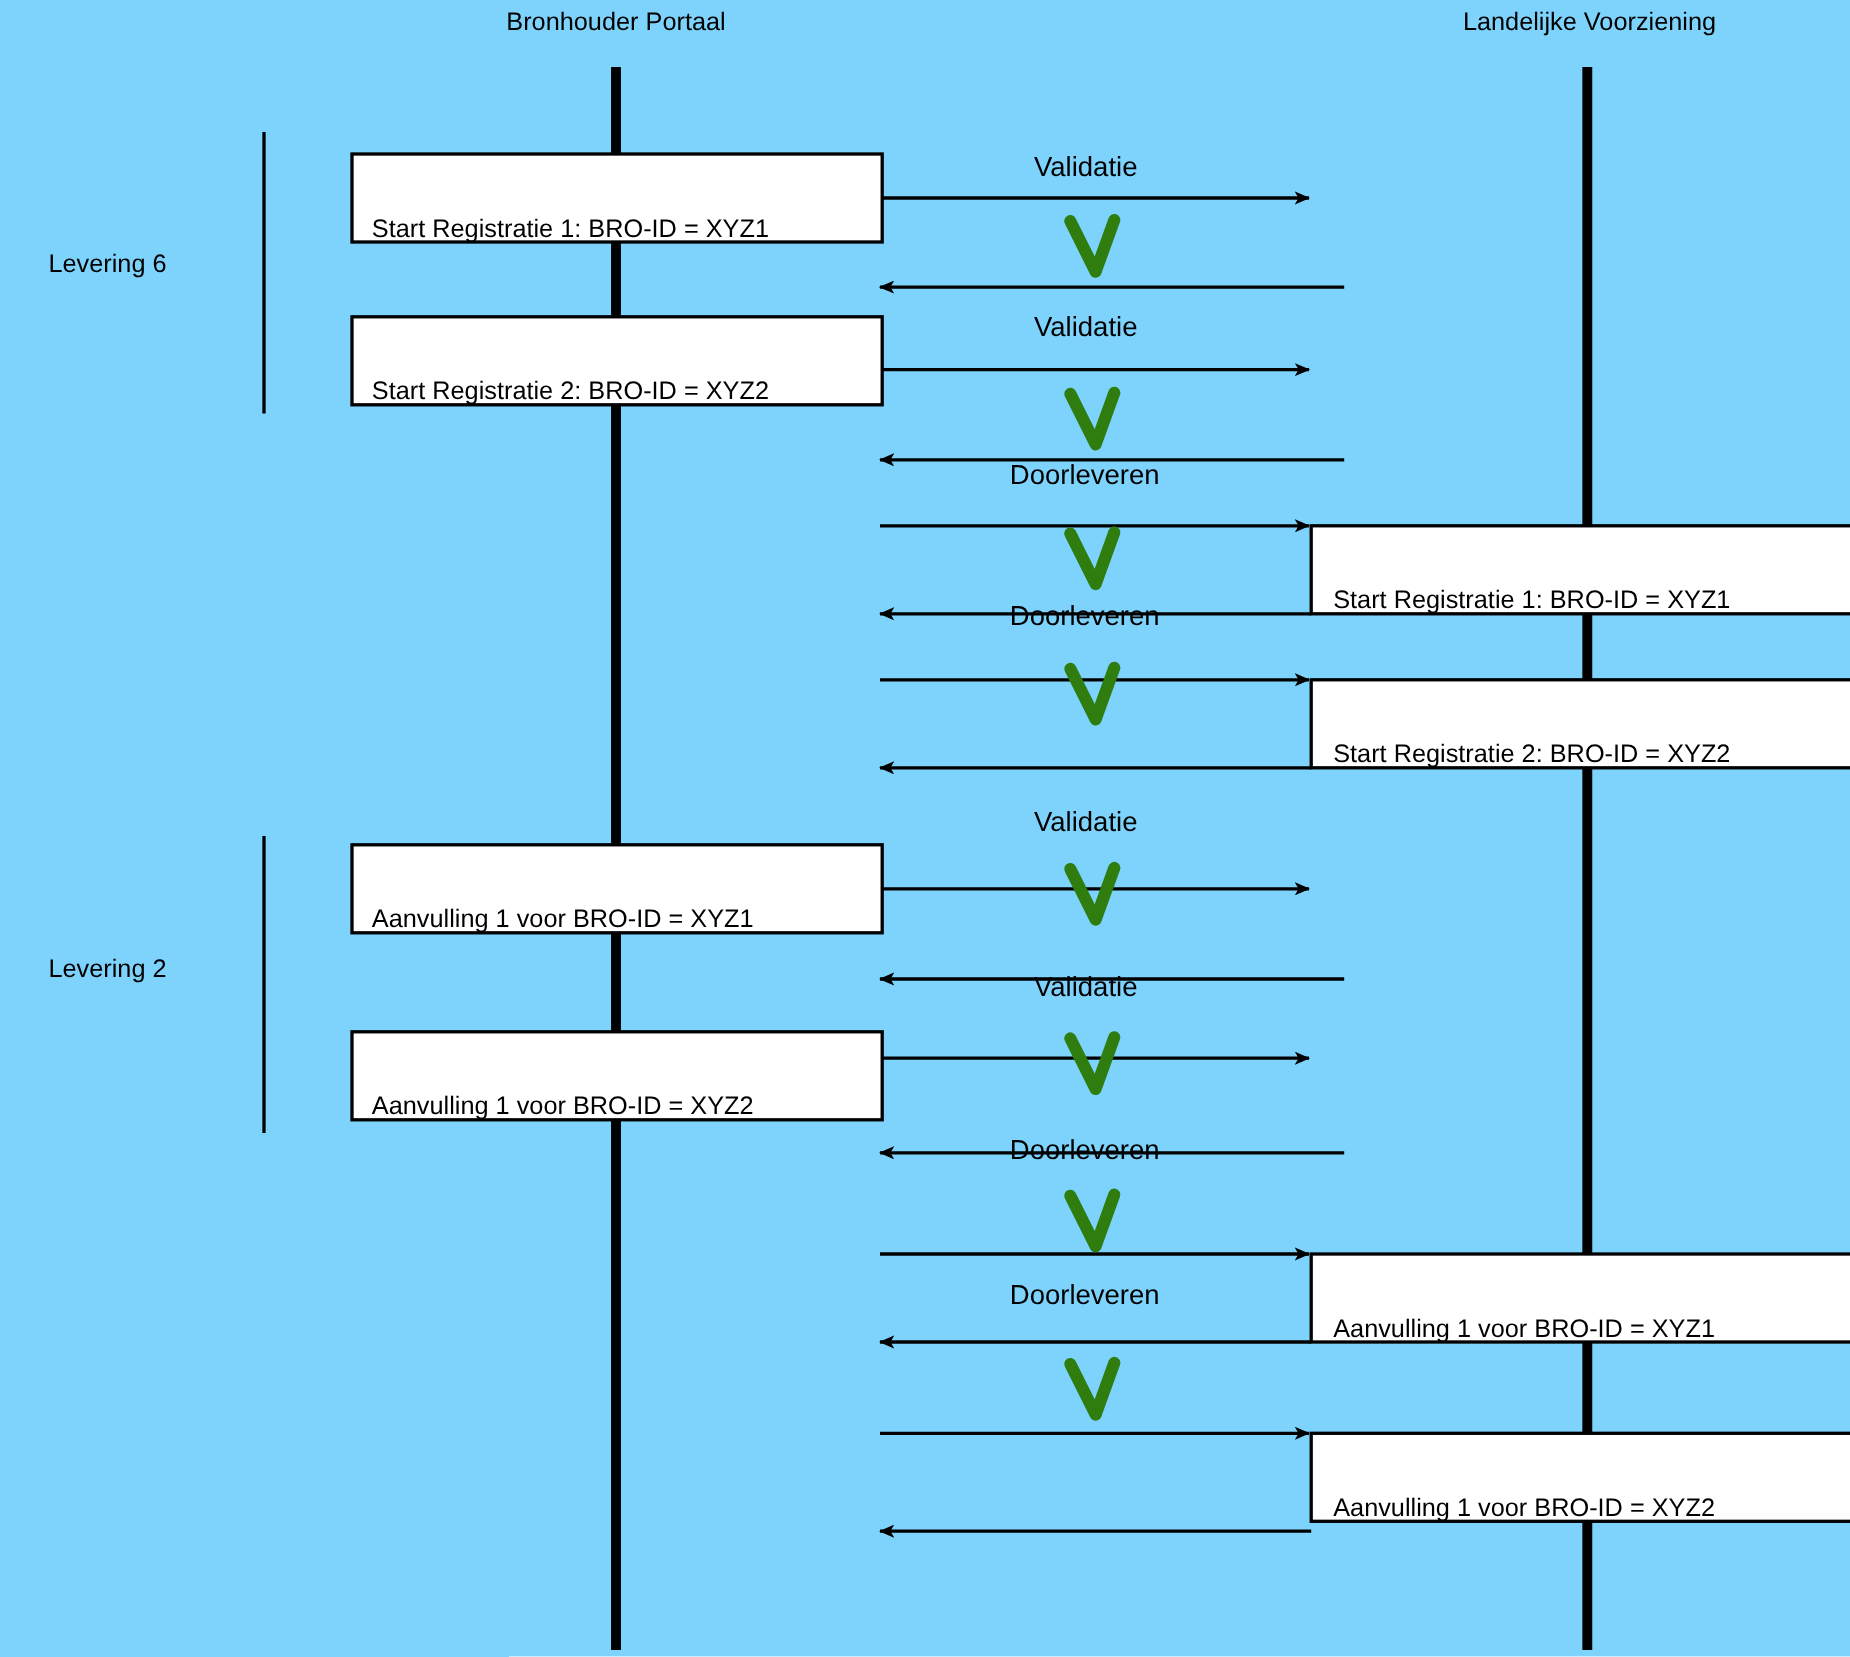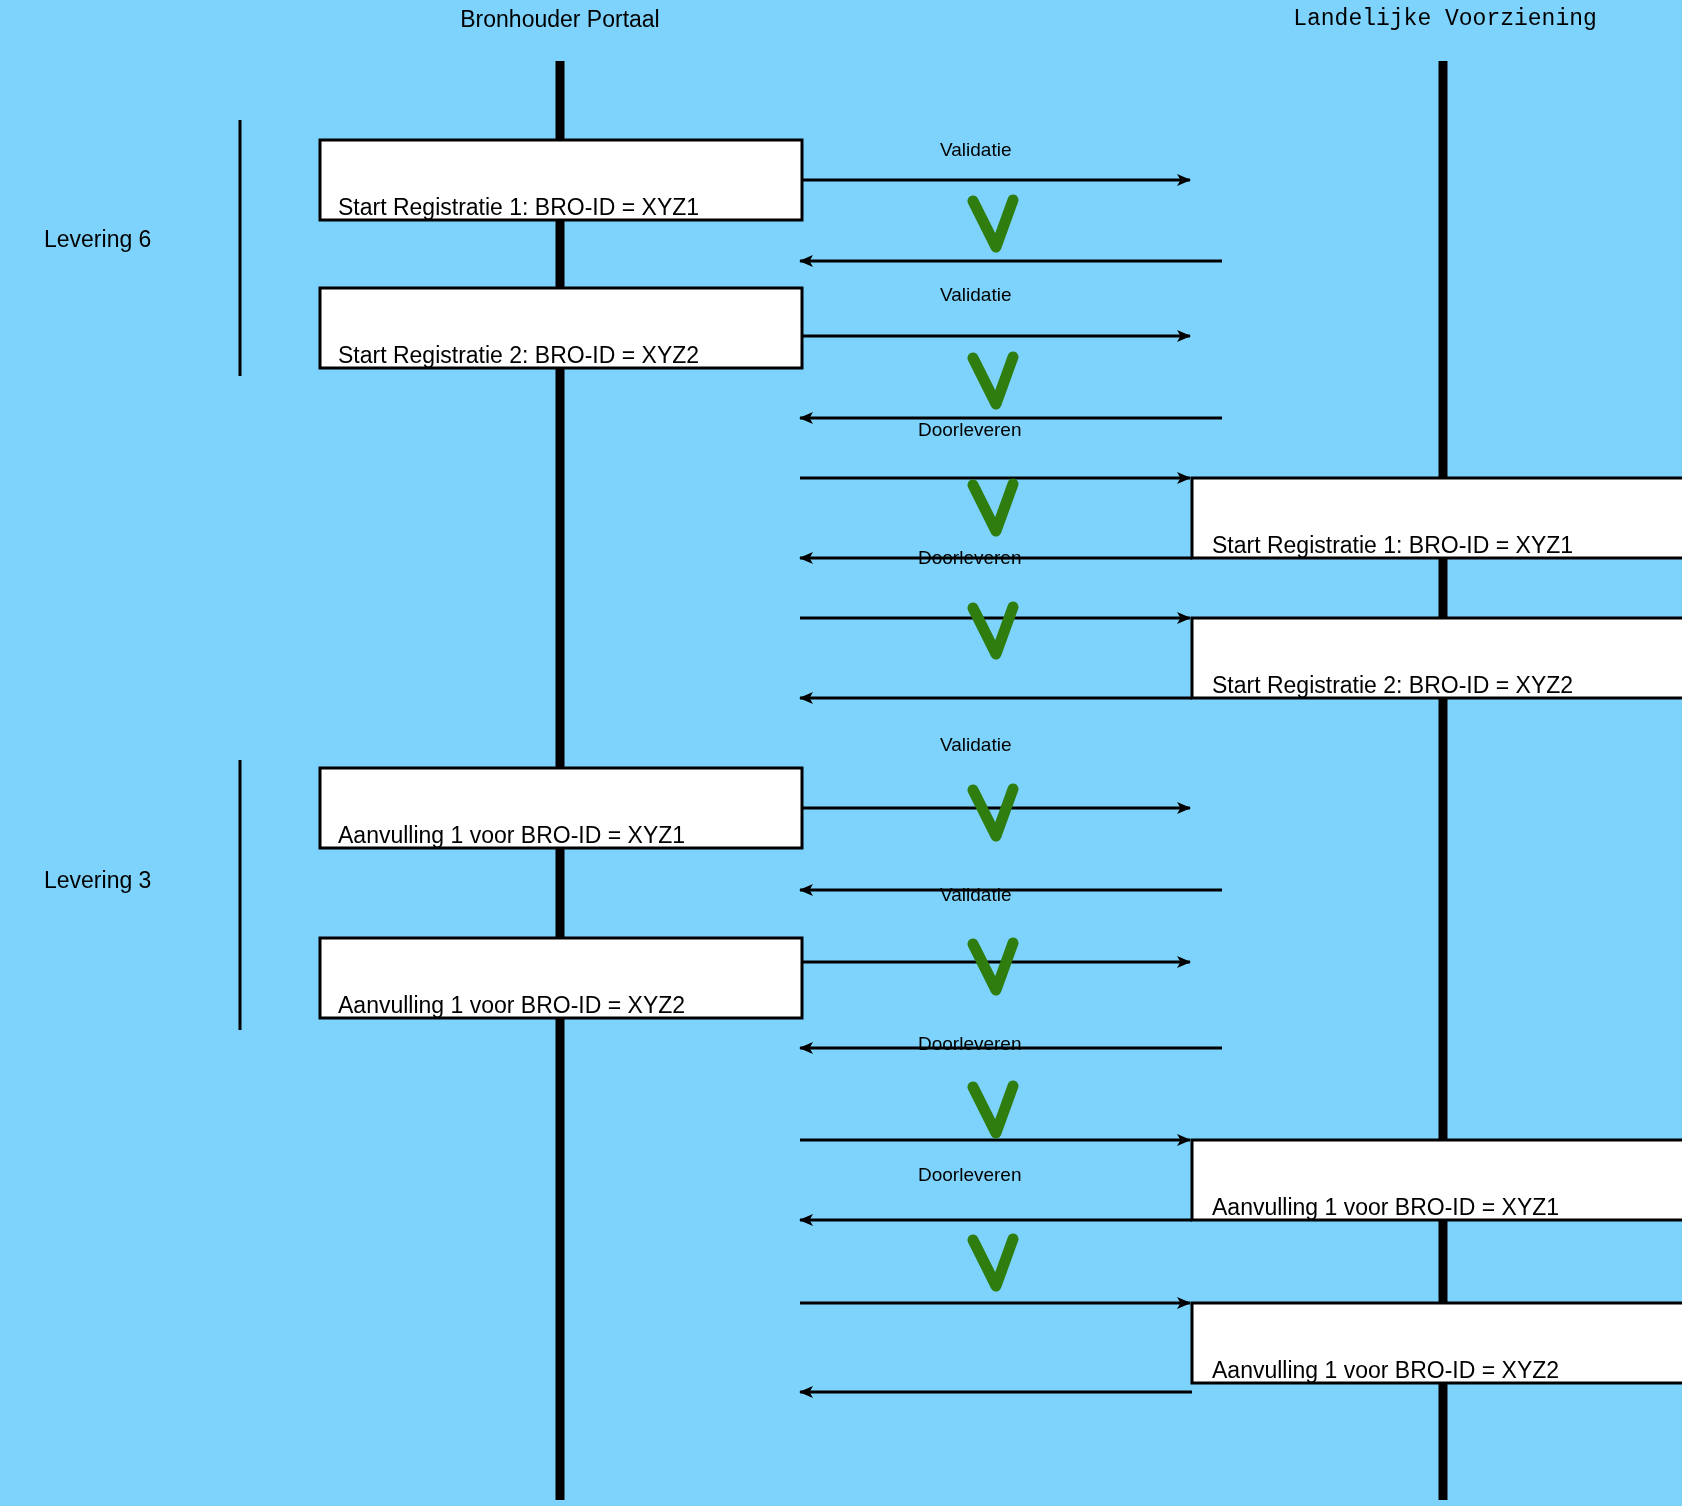--- a/index.html
+++ b/index.html
@@ -31,21 +31,21 @@
     line-height: 1;
   }
   .header-lbl {
     font-size: 23px;
     text-align: center;
   }
   .group-lbl {
     font-size: 23px;
   }
   .msg-lbl {
-    font-size: 19px;
+    font-size: 25px;
   }
   .box-lbl {
     font-size: 23px;
     margin-top: 28px;
   }
 </style>
 </head>
 <body>
 
 <div id="canvas">
@@ -115,24 +115,24 @@
       <path d="M973,485 L996,531 L1013,484"></path>
       <path d="M973,608 L996,654 L1013,607"></path>
       <path d="M973,790 L996,836 L1013,789"></path>
       <path d="M973,944 L996,990 L1013,943"></path>
       <path d="M973,1087 L996,1133 L1013,1086"></path>
       <path d="M973,1240 L996,1286 L1013,1239"></path>
     </g>
   </svg>
 
   <div class="lbl header-lbl" style="left:420px; top:8px; width:280px;">Bronhouder Portaal</div>
-  <div class="lbl header-lbl" style="left:1290px; top:8px; width:310px;font-family:Liberation Mono, monospace;">Landelijke Voorziening</div>
+  <div class="lbl header-lbl" style="left:1290px; top:8px; width:310px;">Landelijke Voorziening</div>
 
   <div class="lbl group-lbl" style="left:44px; top:228px;">Levering 6</div>
-  <div class="lbl group-lbl" style="left:44px; top:869px;">Levering 3</div>
+  <div class="lbl group-lbl" style="left:44px; top:869px;">Levering 2</div>
 
   <div class="lbl box-lbl" style="left:338px; top:168px;">Start Registratie 1: BRO-ID = XYZ1</div>
   <div class="lbl box-lbl" style="left:338px; top:316px;">Start Registratie 2: BRO-ID = XYZ2</div>
   <div class="lbl box-lbl" style="left:338px; top:796px;">Aanvulling 1 voor BRO-ID = XYZ1</div>
   <div class="lbl box-lbl" style="left:338px; top:966px;">Aanvulling 1 voor BRO-ID = XYZ2</div>
 
   <div class="lbl box-lbl" style="left:1212px; top:506px;">Start Registratie 1: BRO-ID = XYZ1</div>
   <div class="lbl box-lbl" style="left:1212px; top:646px;">Start Registratie 2: BRO-ID = XYZ2</div>
   <div class="lbl box-lbl" style="left:1212px; top:1168px;">Aanvulling 1 voor BRO-ID = XYZ1</div>
   <div class="lbl box-lbl" style="left:1212px; top:1331px;">Aanvulling 1 voor BRO-ID = XYZ2</div>

